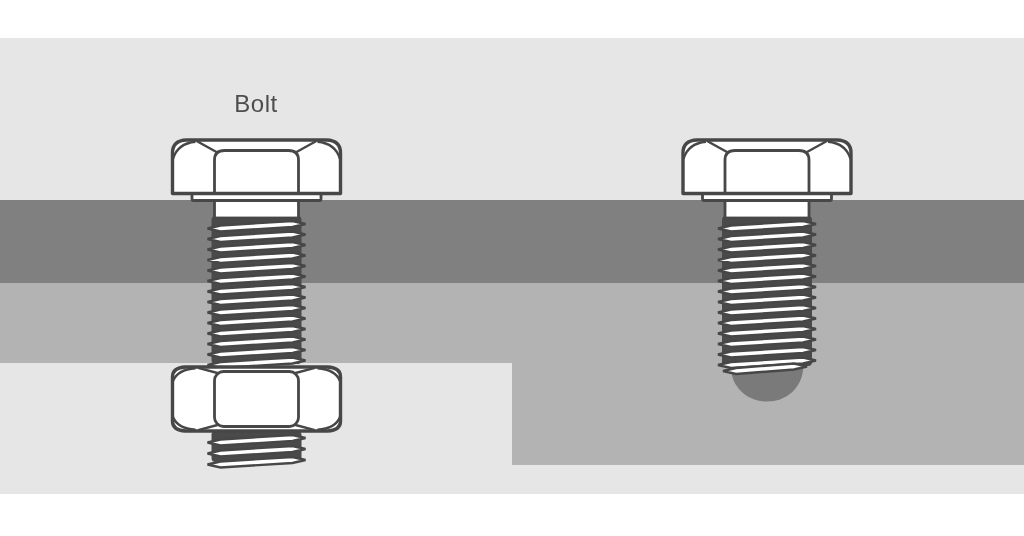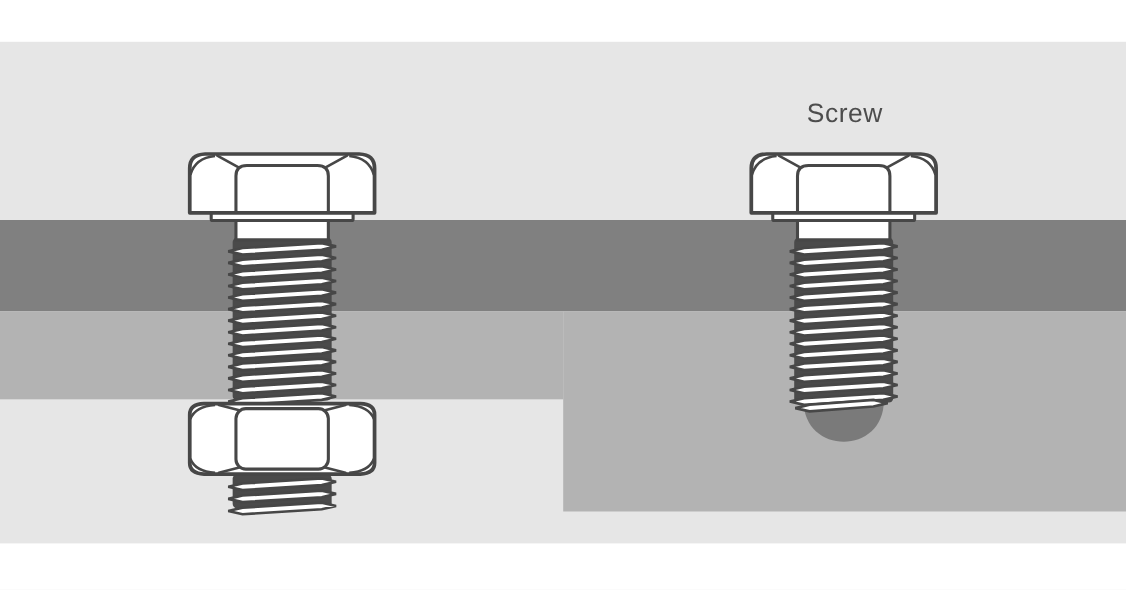--- a/index.html
+++ b/index.html
@@ -40,21 +40,21 @@
 </style>
 </head>
 <body style="background: rgb(255, 255, 255);">
 
 <div class="stage">
   <div class="layer" id="panelBackground" style="background: rgb(230, 230, 230);"></div>
   <div class="layer" id="topPlate" style="background: rgb(128, 128, 128);"></div>
   <div class="layer" id="bottomPlateLeft" style="background: rgb(179, 179, 179);"></div>
   <div class="layer" id="bottomPlateRight" style="background: rgb(179, 179, 179);"></div>
 
-  <div class="fastener-label" id="screwLabel" style="color: rgb(77, 77, 77);">Screw</div>
+  <div class="fastener-label" id="boltLabel" style="color: rgb(77, 77, 77);">Bolt</div>
 
   <svg id="drawing" viewBox="0 0 1024 536">
     <g id="boltFigure">
         <g>
           <rect x="211.5" y="216" width="90" height="148" rx="4" fill="#4a4a4a"></rect>
           <polygon points="207.5,228.5 220.5,225.5 292.5,221 305.5,224 292.5,227 220.5,231.5" fill="#ffffff" stroke="#474747" stroke-width="2.4" stroke-linejoin="miter"></polygon>
           <polygon points="207.5,239 220.5,236 292.5,231.5 305.5,234.5 292.5,237.5 220.5,242" fill="#ffffff" stroke="#474747" stroke-width="2.4" stroke-linejoin="miter"></polygon>
           <polygon points="207.5,249.5 220.5,246.5 292.5,242 305.5,245 292.5,248 220.5,252.5" fill="#ffffff" stroke="#474747" stroke-width="2.4" stroke-linejoin="miter"></polygon>
           <polygon points="207.5,260 220.5,257 292.5,252.5 305.5,255.5 292.5,258.5 220.5,263" fill="#ffffff" stroke="#474747" stroke-width="2.4" stroke-linejoin="miter"></polygon>
           <polygon points="207.5,270.5 220.5,267.5 292.5,263 305.5,266 292.5,269 220.5,273.5" fill="#ffffff" stroke="#474747" stroke-width="2.4" stroke-linejoin="miter"></polygon>

